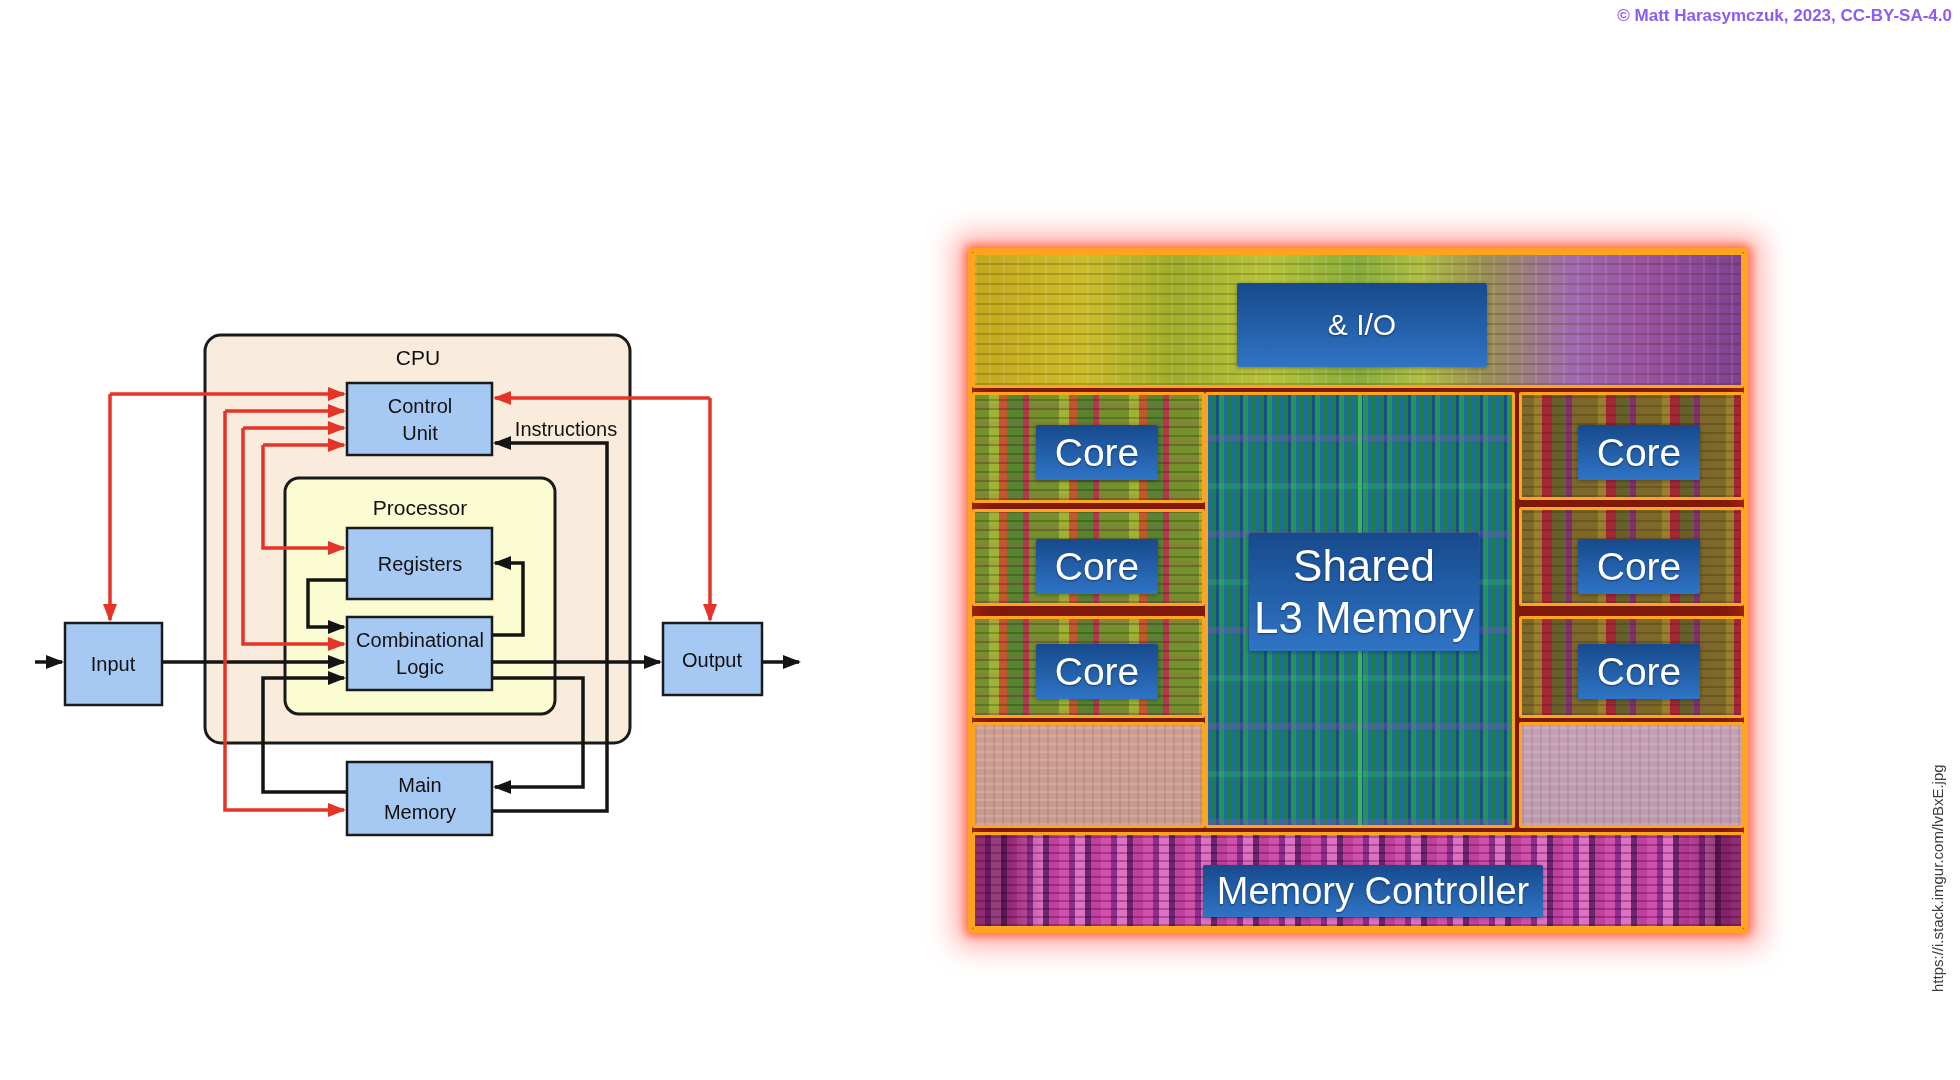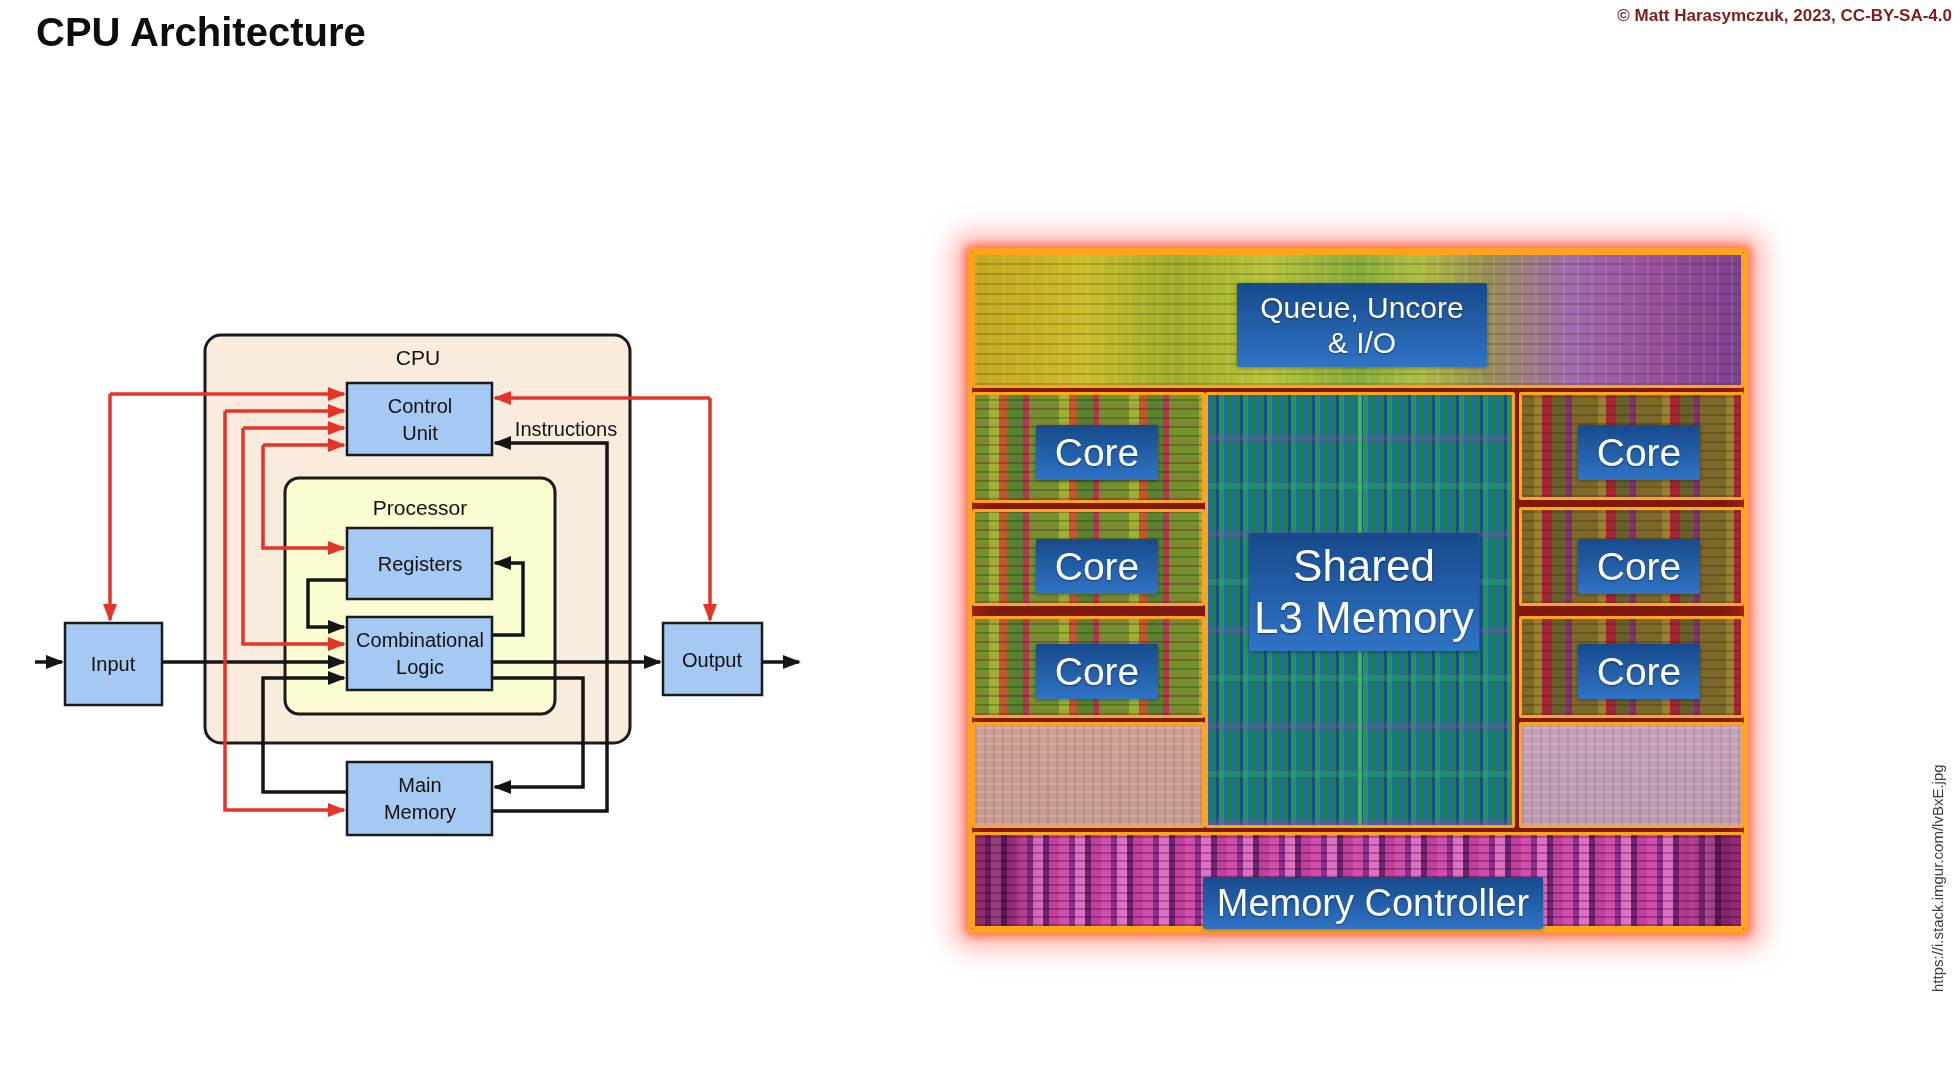--- a/index.html
+++ b/index.html
@@ -12,21 +12,21 @@
     --die-glow:#ff3c2d;
     --lbl-top:#174a8c;
     --lbl-bot:#2f74c5;
   }
   *{box-sizing:border-box;margin:0;padding:0;}
   html,body{background:#ffffff;}
   body{font-family:"Liberation Sans",sans-serif;}
   .slide{position:relative;width:1960px;height:1080px;background:#ffffff;overflow:hidden;}
 
   .title{position:absolute;left:36px;top:10px;font-size:40px;font-weight:bold;color:#0d0d0d;letter-spacing:0px;}
-  .copyright{position:absolute;right:8px;top:6px;font-size:17px;font-weight:bold;color:#7f1d1d;}
+  .copyright{position:absolute;right:8px;top:6px;font-size:17px;font-weight:bold;color:#8b5cf6;}
 
   .diagram{position:absolute;left:0;top:0;}
   .diagram text{font-family:"Liberation Sans",sans-serif;fill:#111;}
   .t20{font-size:20px;}
   .t21{font-size:21px;}
 
   
   .die{
     position:absolute;left:968px;top:248px;width:780px;height:685px;
     background:#7e190e;
@@ -86,34 +86,33 @@
     display:flex;flex-direction:column;justify-content:center;
     text-shadow:0 1px 2px rgba(0,0,0,.45);
     box-shadow:0 1px 4px rgba(0,0,0,.35);
     line-height:1.18;
   }
   .lbl-queue{left:265px;top:31px;width:250px;height:84px;font-size:30px;}
   .lbl-core{width:122px;height:55px;font-size:39px;line-height:55px;display:block;}
   .core-lx{left:64px;}  .core-rx{left:606px;}
   .core-y1{top:173px;}  .core-y2{top:287px;}  .core-y3{top:392px;}
   .lbl-l3{left:277px;top:281px;width:230px;height:118px;font-size:44px;}
-  .lbl-mc{left:231px;top:613px;width:340px;height:52px;font-size:38px;line-height:52px;display:block;margin-top:12px;}
+  .lbl-mc{left:231px;top:613px;width:340px;height:52px;font-size:38px;line-height:52px;display:block;}
 
   .credit{
     position:absolute;left:1926px;top:688px;height:380px;width:22px;
     writing-mode:vertical-rl;transform:rotate(180deg);
     font-size:15px;color:#3c3c3c;display:flex;align-items:center;justify-content:center;
   }
 </style>
 </head>
 <body>
 
 <div class="slide">
 
-  <div class="title">CPU Architecture</div>
   <div class="copyright">© Matt Harasymczuk, 2023, CC-BY-SA-4.0</div>
 
   <svg class="diagram" width="840" height="1080" viewBox="0 0 840 1080">
     <defs>
       <marker id="ab" markerUnits="userSpaceOnUse" markerWidth="20" markerHeight="16" refX="16" refY="7" orient="auto">
         <path d="M0 0 L18 7 L0 14 Z" fill="#141414"></path>
       </marker>
       <marker id="ar" markerUnits="userSpaceOnUse" markerWidth="20" markerHeight="16" refX="16" refY="7" orient="auto">
         <path d="M0 0 L18 7 L0 14 Z" fill="#e63327"></path>
       </marker>
@@ -182,21 +181,20 @@
     <div class="region tex-l3" style="left:233px;top:140px;width:310px;height:436px;"></div>
 
     <div class="region tex-core-r" style="left:547px;top:140px;width:225px;height:108px;"></div>
     <div class="region tex-core-r" style="left:547px;top:255px;width:225px;height:99px;"></div>
     <div class="region tex-core-r" style="left:547px;top:364px;width:225px;height:102px;"></div>
     <div class="region tex-flank-r" style="left:547px;top:470px;width:225px;height:106px;"></div>
 
     <div class="region tex-mem" style="left:0;top:580px;width:772px;height:97px;"></div>
 
     <div class="dlabel lbl-queue">
-      <span>Queue, Uncore</span>
       <span>&amp; I/O</span>
     </div>
 
     <div class="dlabel lbl-core core-lx core-y1">Core</div>
     <div class="dlabel lbl-core core-lx core-y2">Core</div>
     <div class="dlabel lbl-core core-lx core-y3">Core</div>
 
     <div class="dlabel lbl-core core-rx core-y1">Core</div>
     <div class="dlabel lbl-core core-rx core-y2">Core</div>
     <div class="dlabel lbl-core core-rx core-y3">Core</div>

